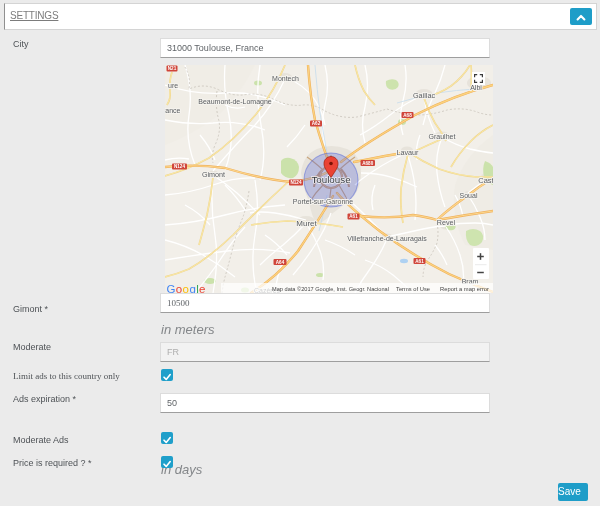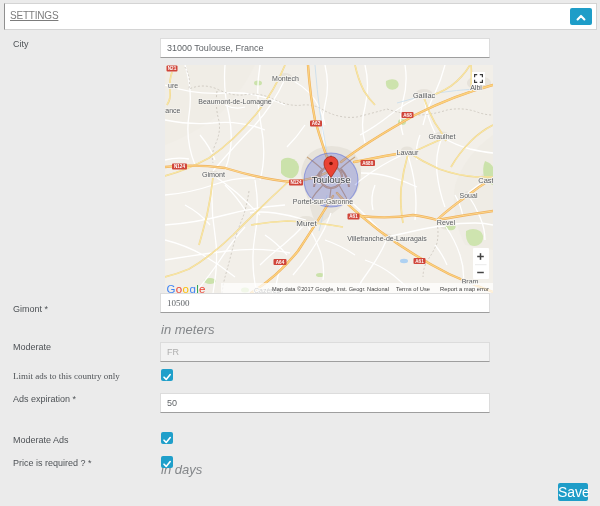--- a/index.html
+++ b/index.html
@@ -5,21 +5,21 @@
   * { margin:0; padding:0; box-sizing:border-box; }
   html,body { width:600px; height:506px; background:#ebebeb; font-family:"Liberation Sans",sans-serif; overflow:hidden; }
   .panel-hd { position:absolute; left:4px; top:3px; width:593px; height:27px; background:#fff; border:1px solid #d4d4d4; border-left:1px solid #909090; }
   .hd-title { position:absolute; left:10px; top:10px; font-size:10px; color:#7c7c7c; letter-spacing:-0.2px;text-decoration:underline; }
   .btn-collapse { position:absolute; left:570px; top:8px; width:22px; height:17px; background:#1e9dc8; border-radius:2px; }
   .label { position:absolute; left:13px; font-size:9px; color:#4e5256; }
   .input { position:absolute; left:160px; width:330px; height:20px; background:#fff; border:1px solid #dcdcdc; border-bottom:1px solid #9e9e9e; font-size:9px; color:#606468; line-height:18px; padding-left:6px; }
   .input.disabled { background:#f2f2f2; color:#aeaeae; }
   .helper { position:absolute; left:161px; font-size:13px; font-style:italic; color:#84878a; }
   .checkbox { position:absolute; left:161px; width:12px; height:12px; background:#1f9fca; border-radius:2px; }
-  .btn-save { position:absolute; left:558px; top:483px; width:30px; height:18px; background:#1e9dc8; border-radius:2px; color:#fff; font-size:14px; text-align:center; line-height:18px; }
+  .btn-save { position:absolute; left:558px; top:483px; width:30px; height:18px; background:#1e9dc8; border-radius:2px; color:#fff; font-size:10px; text-align:left; line-height:18px; }
   .mapwrap { position:absolute; left:165px; top:65px; width:328px; height:228px; }
 </style>
 </head>
 <body>
 
 <div class="panel-hd"></div>
 <div class="hd-title">SETTINGS</div>
 <div class="btn-collapse">
   <svg width="22" height="17" viewBox="0 0 22 17">
       <path d="M7.6 11.4 L11 7.9 L14.4 11.4" fill="none" stroke="#fff" stroke-width="2.1" stroke-linecap="round" stroke-linejoin="round"></path>

